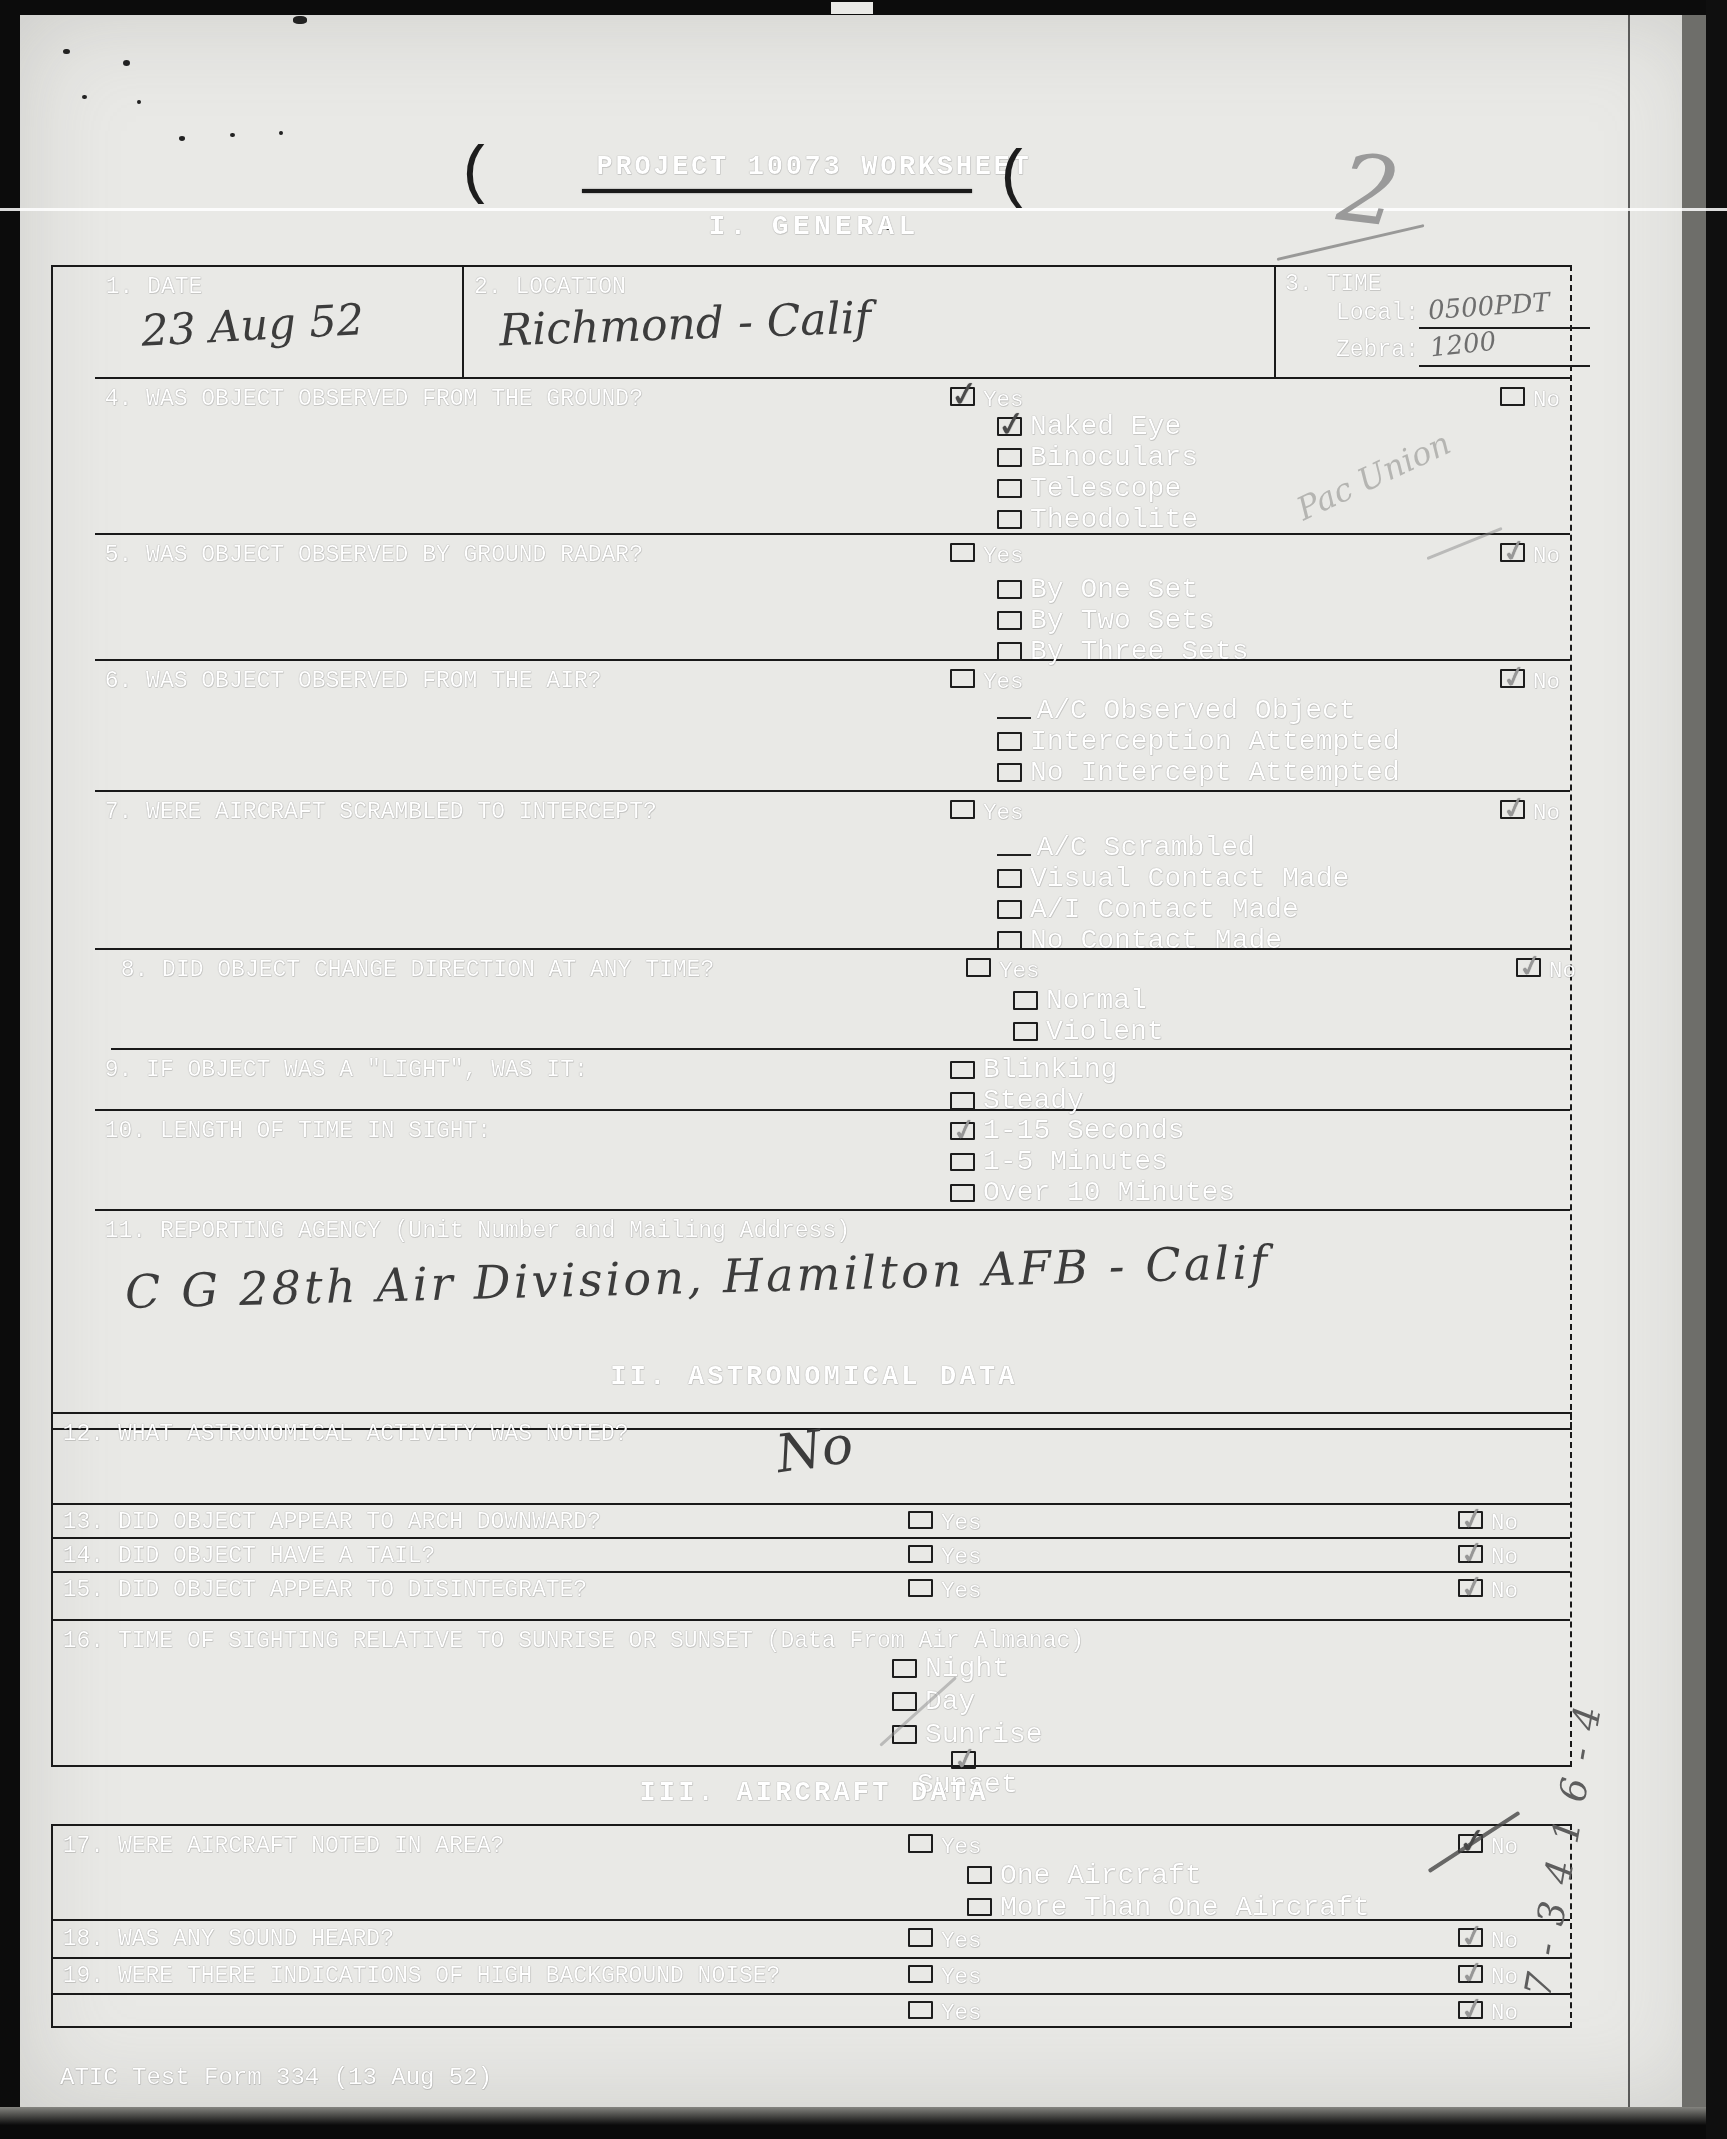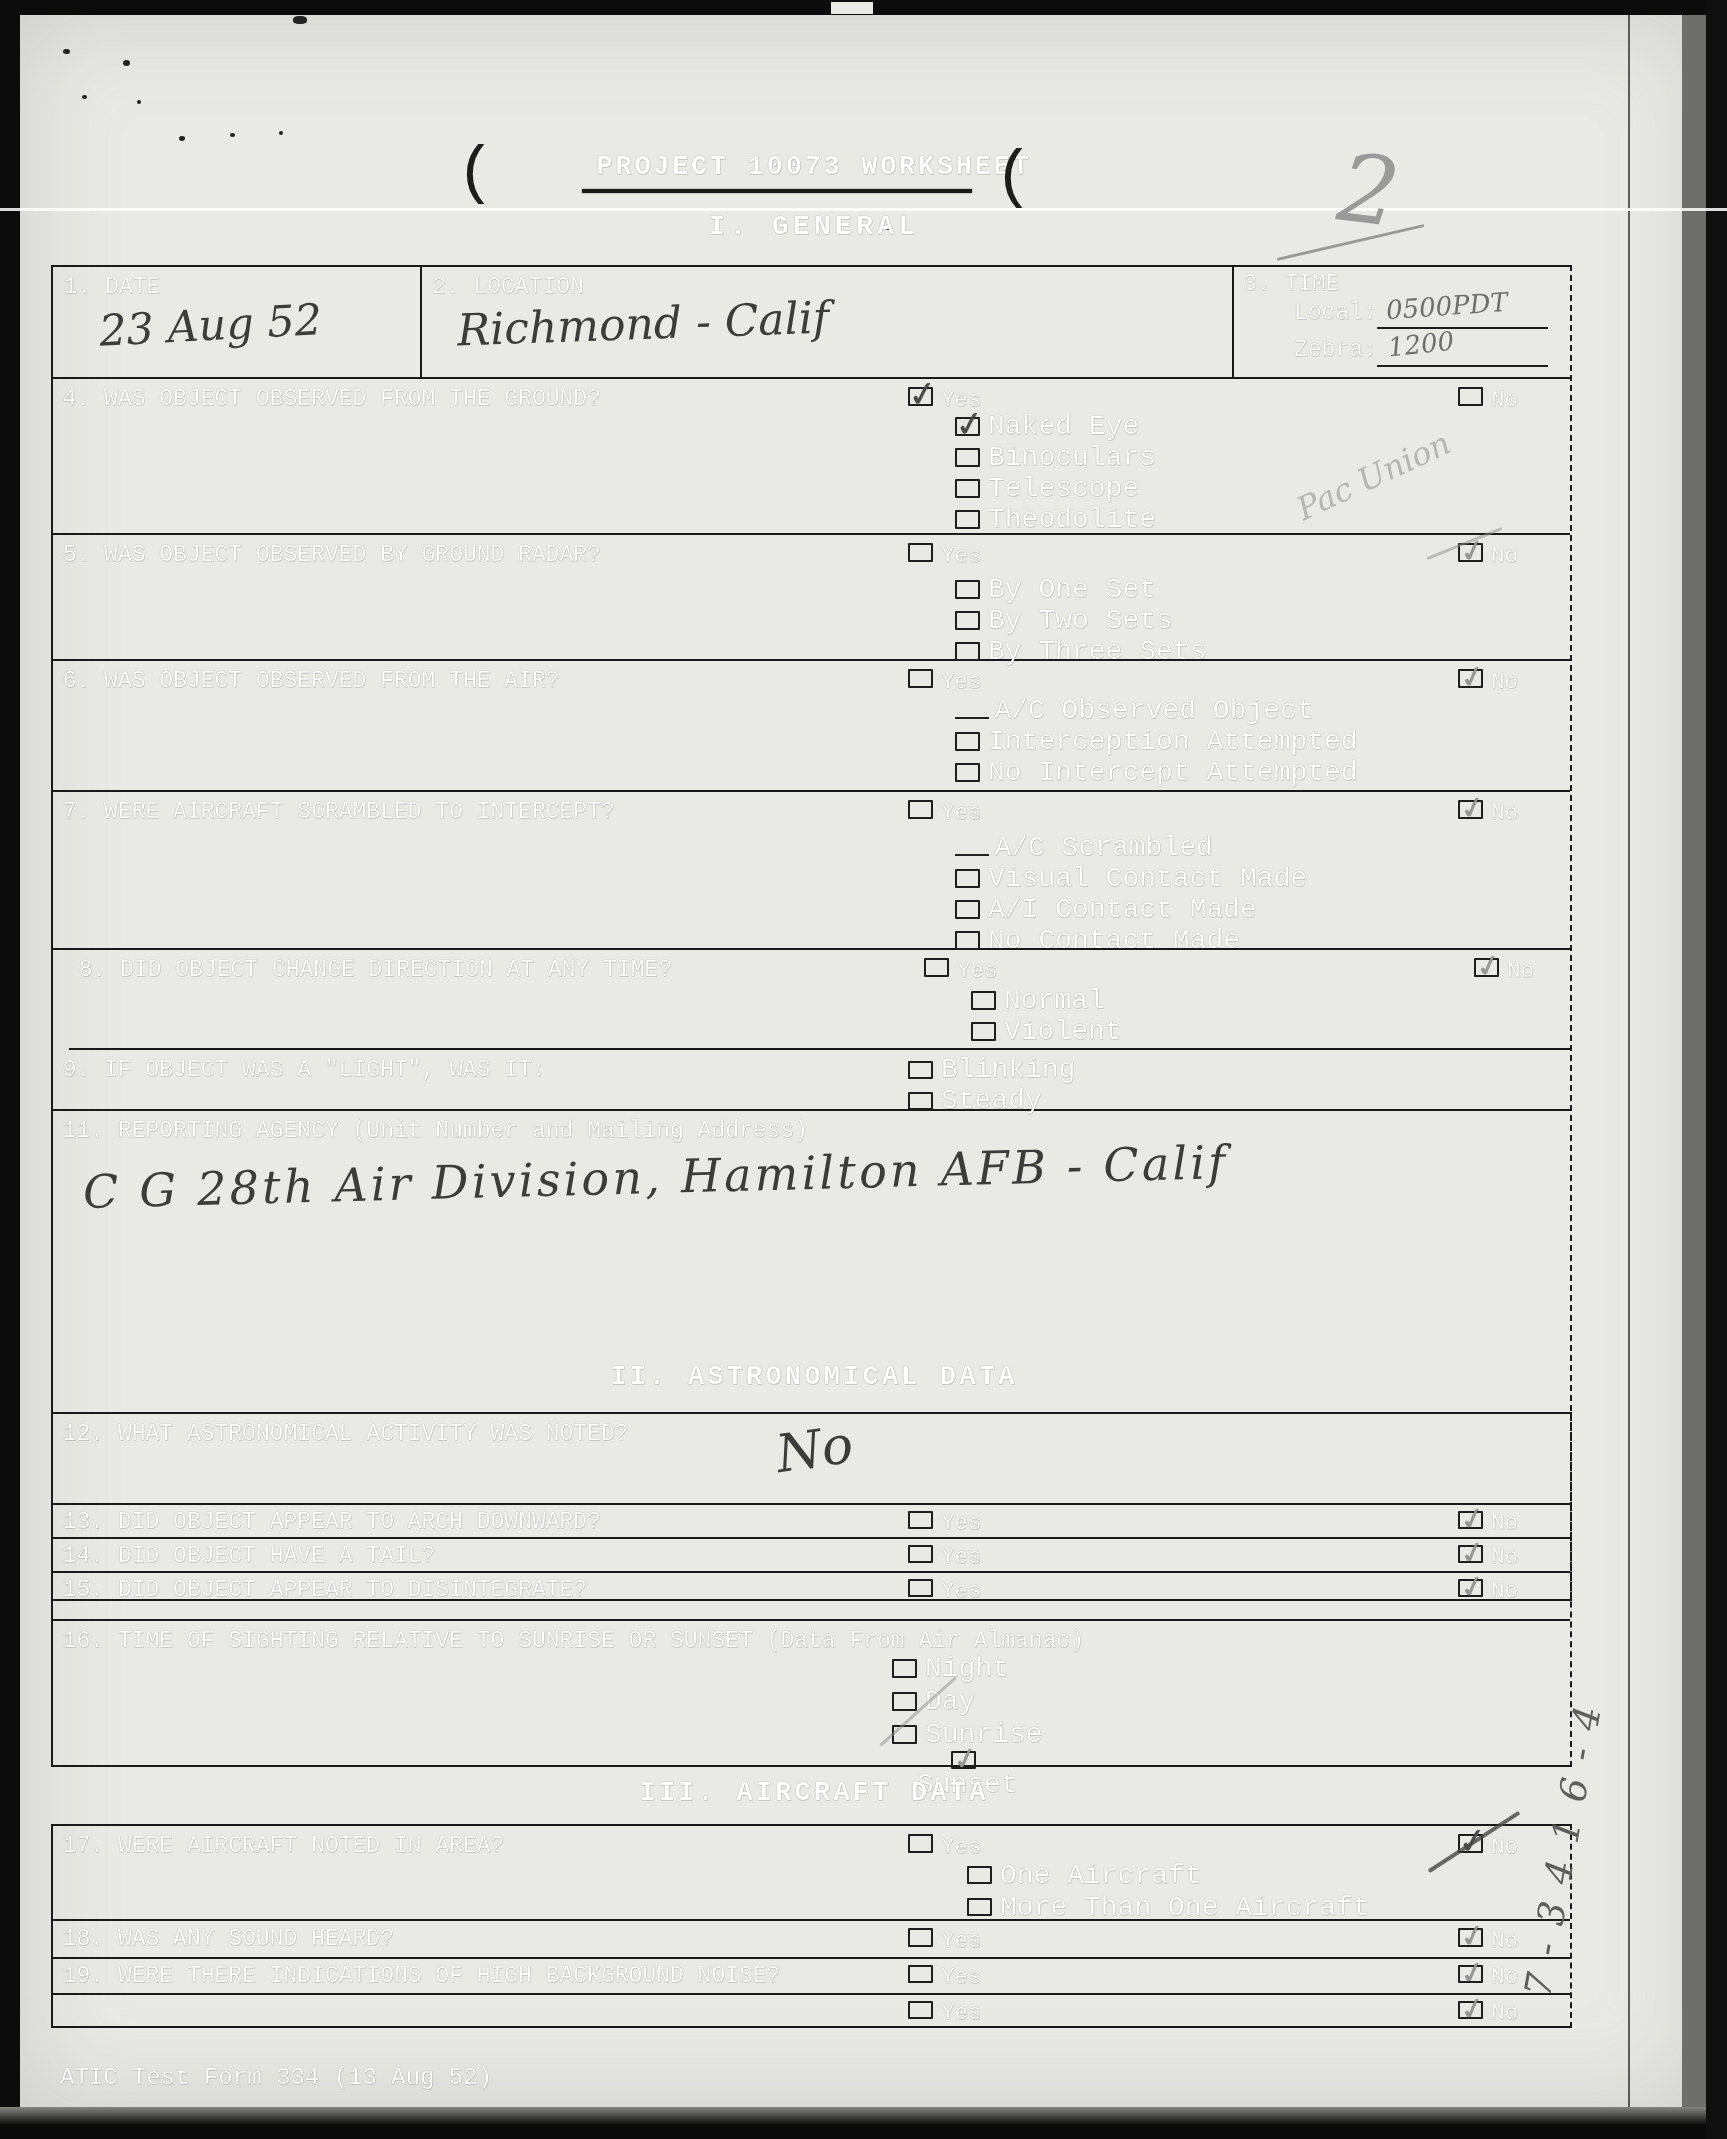--- a/index.html
+++ b/index.html
@@ -82,21 +82,21 @@
 
   <span class="bigparen" style="left:456px;top:137px;">(</span>
   <div id="title" class="type">PROJECT 10073 WORKSHEET</div>
   <div id="title-underline"></div>
   <span class="bigparen" style="left:994px;top:141px;">(</span>
   <div id="sec-general" class="type">I. GENERAL</div>
 
   <div class="hand pencil" style="position:absolute;left:1339px;top:136px;font-size:94px;transform:rotate(7deg);">2</div>
   <div class="stroke" style="left:1275px;top:241px;width:151px;transform:rotate(-13deg);"></div>
 
-  <div class="tbl" style="top:265px;height:1336px;">
+  <div class="tbl" style="top:265px;height:1165px;padding-left:42px;">
 
     <div class="row" style="height:112px;">
       <div class="vsep" style="left:367px;"></div>
       <div class="vsep" style="left:1179px;"></div>
       <span class="cell-label type" style="left:10.8px;top:6.5px;">1. DATE</span>
       <span class="hand" style="position:absolute;left:46px;top:33px;font-size:43px;transform:rotate(-3deg);">23 Aug 52</span>
       <span class="cell-label type" style="left:379px;top:6.5px;">2. LOCATION</span>
       <span class="hand" style="position:absolute;left:404px;top:31px;font-size:44px;transform:rotate(-2deg);">Richmond - Calif</span>
       <span class="cell-label type" style="left:1190px;top:4.3px;">3. TIME</span>
       <span class="cell-label type" style="left:1241px;top:33px;">Local:</span>
@@ -218,20 +218,37 @@
             <span class="cb"></span>
             <span>Blinking</span>
           </div>
         <div class="opt">
             <span class="cb"></span>
             <span>Steady</span>
           </div>
       </div>
     </div>
 
+    <div class="row" style="height:100px;">
+      <span class="q type">10. LENGTH OF TIME IN SIGHT:</span>
+      <div class="subs type" style="left:855px;top:4.3px;">
+        <div class="opt">
+            <span class="cb ck-faint"></span>
+            <span>1-15 Seconds</span>
+          </div>
+        <div class="opt">
+            <span class="cb"></span>
+            <span>1-5 Minutes</span>
+          </div>
+        <div class="opt">
+            <span class="cb"></span>
+            <span>Over 10 Minutes</span>
+          </div>
+      </div>
+    </div>
 
     <div class="row" style="height:131px;">
       <span class="q type">11. REPORTING AGENCY (Unit Number and Mailing Address)</span>
       <span class="hand" style="position:absolute;left:30px;top:39px;font-size:46px;letter-spacing:3.2px;transform:rotate(-1.5deg);">C G 28th Air Division, Hamilton AFB - Calif</span>
     </div>
   </div>
 
   <div class="hand pencil" style="position:absolute;left:1291px;top:457px;font-size:32px;color:#b5b5b2;transform:rotate(-25deg);">Pac Union</div>
 
   <div class="stroke" style="left:1424px;top:542px;width:81px;transform:rotate(-22deg);background:rgba(140,140,140,.5);"></div>

